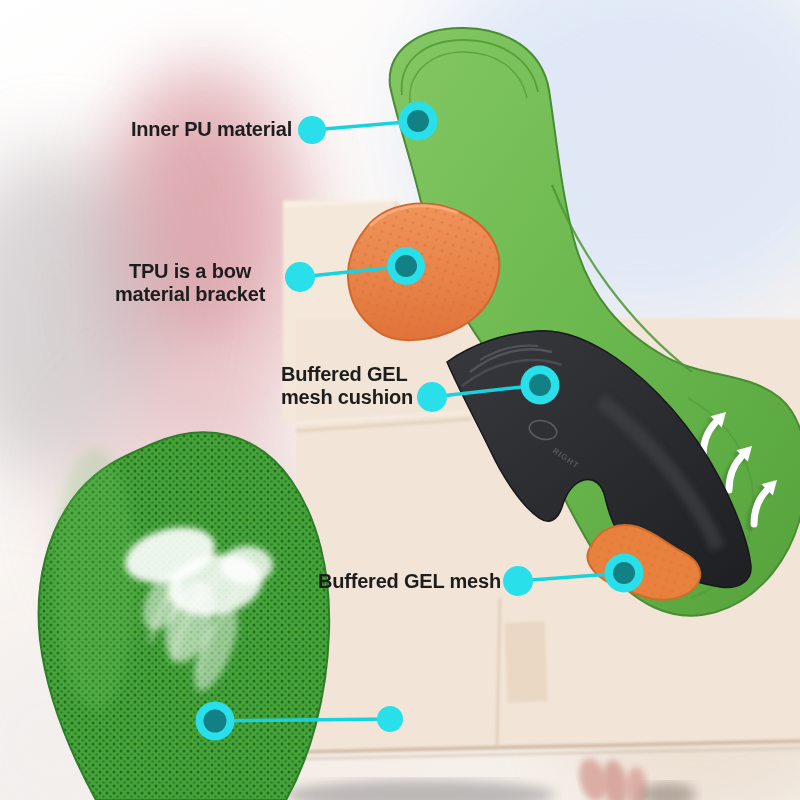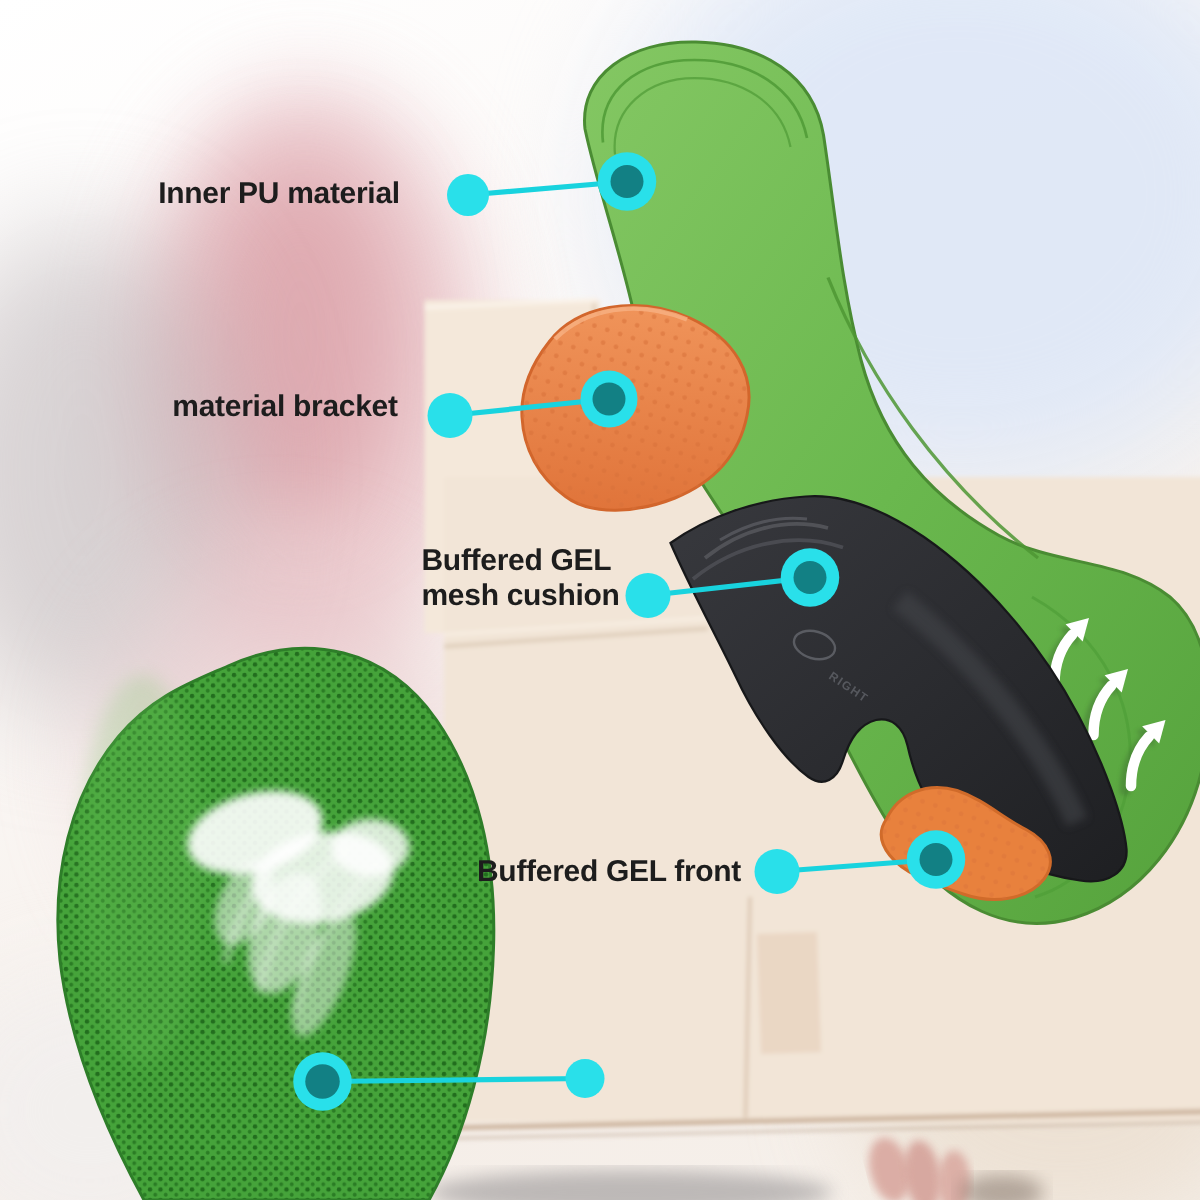--- a/index.html
+++ b/index.html
@@ -11,21 +11,21 @@
   .blob{position:absolute;border-radius:50%;pointer-events:none;}
   .b-pink1{left:85px;top:55px;width:240px;height:390px;background:#e9c2c7;filter:blur(28px);opacity:.75;}
   .b-red{left:130px;top:100px;width:140px;height:250px;background:#d48d96;filter:blur(30px);opacity:.55;}
   .b-gray{left:-50px;top:150px;width:210px;height:330px;background:#b5adb1;filter:blur(38px);opacity:.5;}
   .b-pink2{left:65px;top:370px;width:240px;height:270px;background:#e5c1c6;filter:blur(32px);opacity:.5;}
   .b-blue{right:-70px;top:-70px;width:460px;height:400px;background:#dfe8f7;filter:blur(42px);opacity:.95;}
   .b-warm{right:-50px;bottom:-30px;width:280px;height:220px;background:#e9dbca;filter:blur(36px);opacity:.7;}
   .b-white-bl{left:-40px;bottom:-30px;width:200px;height:180px;background:#f2efee;filter:blur(30px);opacity:.9;}
   svg.scene{position:absolute;left:0;top:0;}
   .lbl{position:absolute;font-weight:bold;font-size:20px;line-height:23px;color:#1d1d1d;letter-spacing:-0.2px;}
-  #lbl1{left:80px;top:118px;width:212px;text-align:center;}
+  #lbl1{left:80px;top:118px;width:212px;text-align:right;}
   #lbl2{left:103px;top:260px;width:174px;text-align:center;}
   #lbl3{left:281px;top:363px;width:170px;text-align:left;}
   #lbl4{left:318px;top:570px;width:220px;}
   #lbl5{left:413px;top:708px;width:300px;}
   .lbl span{display:block;}
 </style>
 </head>
 <body>
 
 <div class="stage">
@@ -255,23 +255,24 @@
             <circle cx="215" cy="721" r="11.5" fill="#128084"></circle>
           </g>
       </g>
     </g>
   </svg>
 
   <div class="lbl" id="lbl1">
     <span>Inner PU material</span>
   </div>
   <div class="lbl" id="lbl2">
+    <span>TPU is a bow</span>
     <span>material bracket</span>
   </div>
   <div class="lbl" id="lbl3">
     <span>Buffered GEL</span>
     <span>mesh cushion</span>
   </div>
   <div class="lbl" id="lbl4">
-    <span>Buffered GEL front</span>
+    <span>Buffered GEL mesh</span>
   </div>
 
 </div>
 
 </body></html>

